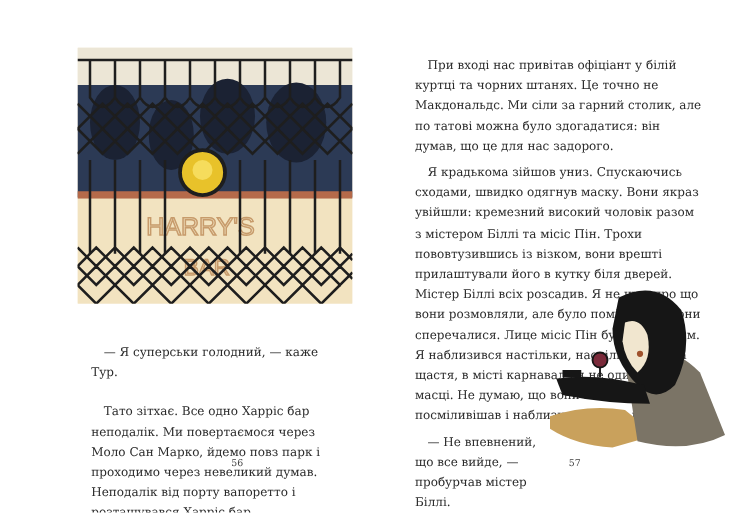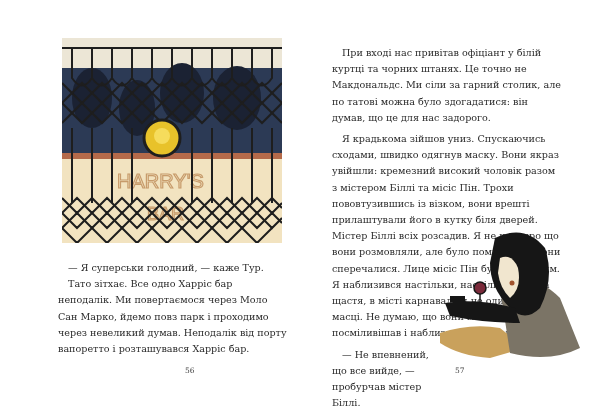--- a/index.html
+++ b/index.html
@@ -5,21 +5,21 @@
     html, body { margin:0; padding:0; }
     body {
       width:600px; height:410px; background:#ffffff; position:relative; overflow:hidden;
       font-family:"DejaVu Serif","Liberation Serif",serif; color:#2a2a2a;
     }
     .page { position:absolute; top:0; height:410px; }
     .page-left { left:0; width:300px; }
     .page-right { left:300px; width:300px; }
     .illus-left { position:absolute; left:62px; top:38px; width:220px; height:205px; }
     .text-left { position:absolute; left:58px; top:260px; width:230px; font-size:9.6px; line-height:16.2px; }
-    .text-left p { margin:0; text-indent:10px; }
+    .text-left p { margin:15px; text-indent:10px; }
     .text-left p.noindent { text-indent:0; }
     .text-right { position:absolute; left:327px; top:40px; width:240px; font-size:9.6px; line-height:16.2px; }
     .text-right p { margin:5px; text-indent:10px; }
     .narrow { width:110px; }
     .pagenum { position:absolute; top:366px; font-size:7.5px; color:#444;margin-left:23px; }
     .pn-left { left:162px; }
     .pn-right { left:432px; }
     .illus-right { position:absolute; left:430px; top:228px; width:160px; height:145px; }
   </style>
 </head>

